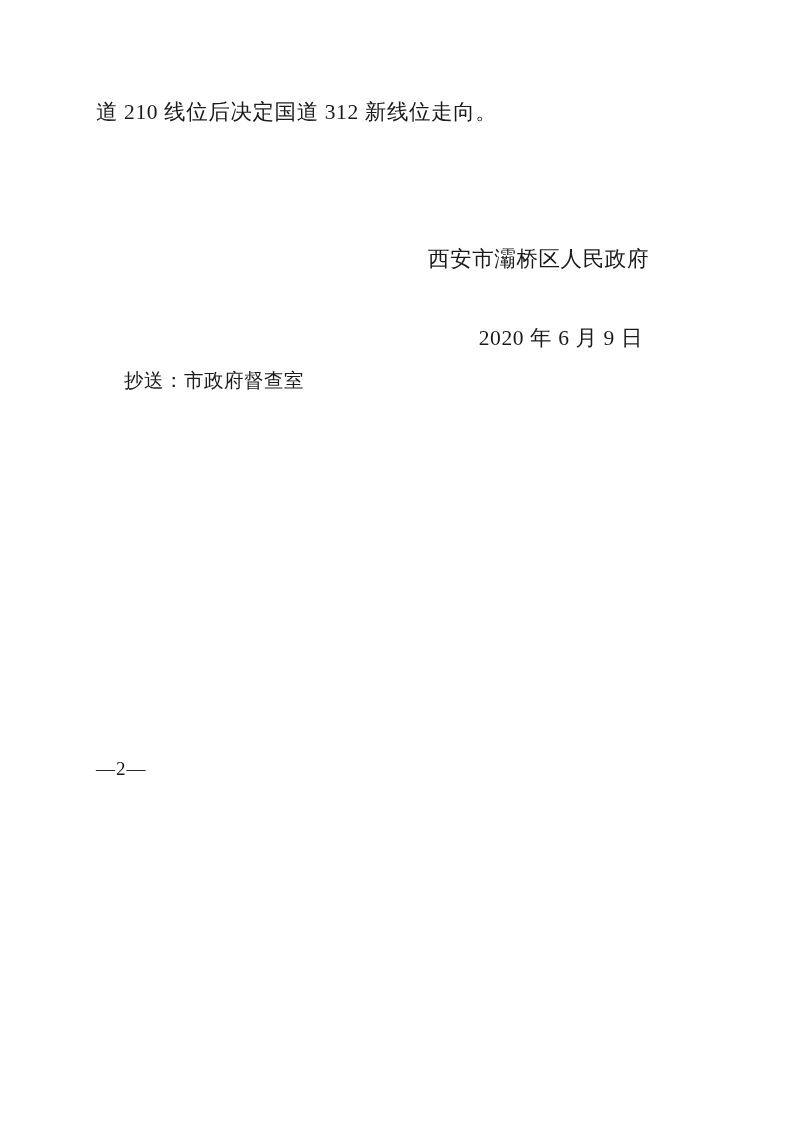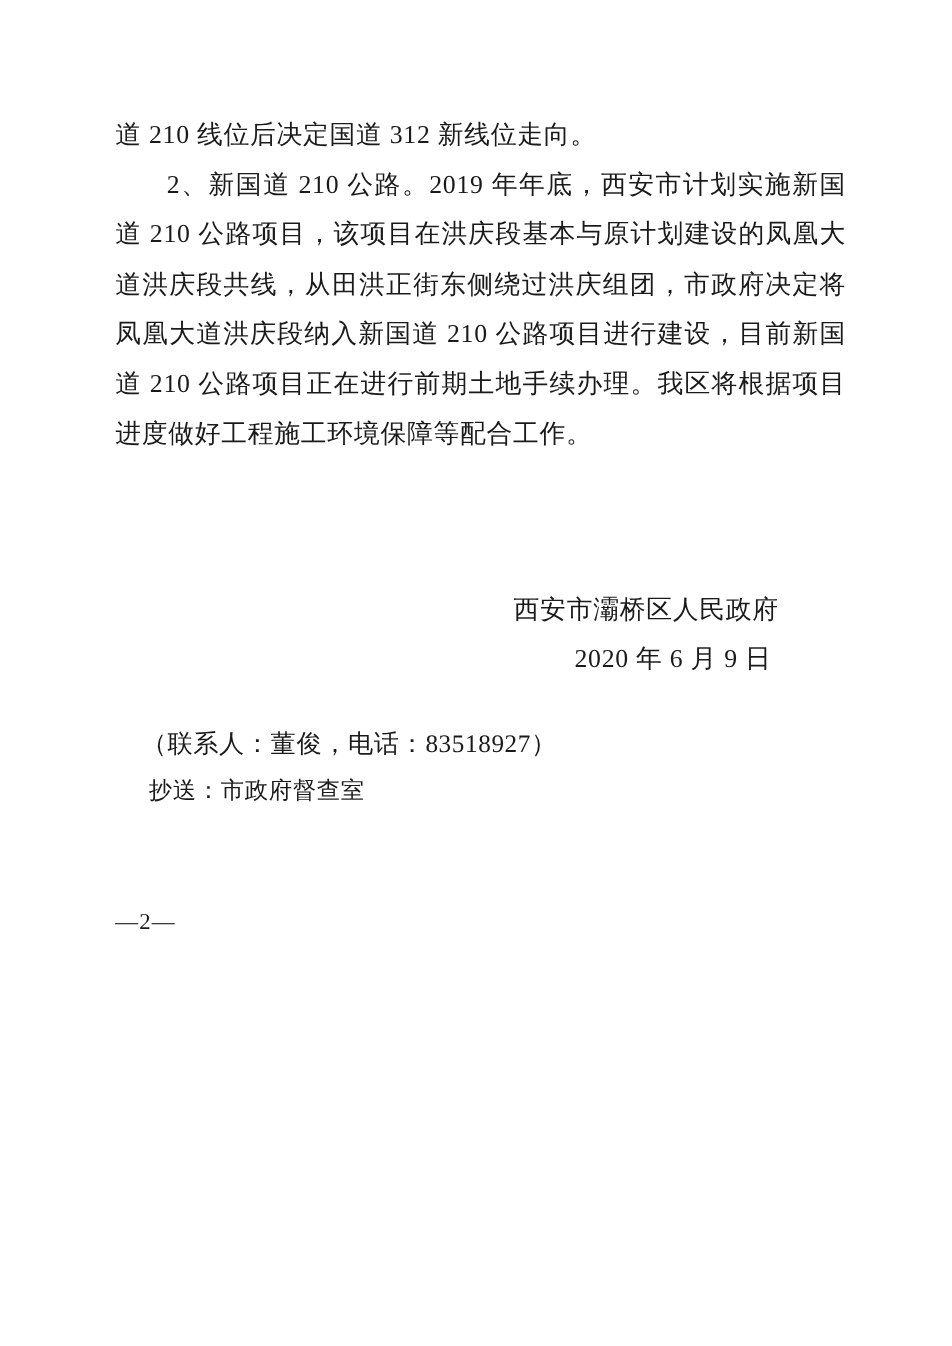--- a/index.html
+++ b/index.html
@@ -42,20 +42,21 @@
     font-size: 21.5px;
     line-height: 41.5px;
     letter-spacing: 0.6px;
   }
   .sig-line {
     display: block;
   }
   .sig-date {
     display: block;
     padding-right: 6px;
+    margin-top: 38px;
   }
   .contact-block {
     margin-top: 30px;
     font-size: 21px;
     line-height: 38px;
     letter-spacing: 0.5px;
     padding-left: 22px;
   }
   .cc-line {
     margin-top: 4px;
@@ -73,26 +74,24 @@
     color: #1a1a1a;
   }
 </style>
 </head>
 <body>
 
 <div class="page">
 
   <div class="doc-body">
     <p class="para">道 210 线位后决定国道 312 新线位走向。</p>
-    <p class="para indent">2、新国道 210 公路。2019 年年底，西安市计划实施新国道 210 公路项目，该项目在洪庆段基本与原计划建设的凤凰大道洪庆段共线，从田洪正街东侧绕过洪庆组团，市政府决定将凤凰大道洪庆段纳入新国道 210 公路项目进行建设，目前新国道 210 公路项目正在进行前期土地手续办理。我区将根据项目进度做好工程施工环境保障等配合工作。</p>
   </div>
 
   <div class="signature-block">
     <span class="sig-line">西安市灞桥区人民政府</span>
     <span class="sig-date">2020 年 6 月 9 日</span>
   </div>
 
-  <div class="contact-block">（联系人：董俊，电话：83518927）</div>
   <div class="cc-line">抄送：市政府督查室</div>
 
   <div class="page-number">—2—</div>
 
 </div>
 
 </body></html>

